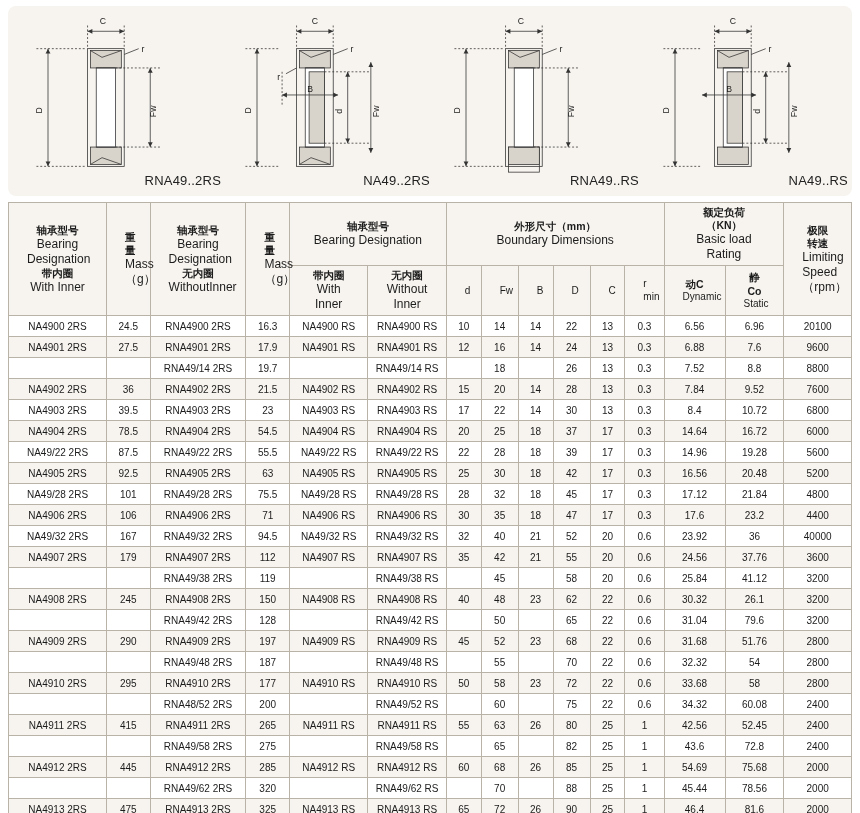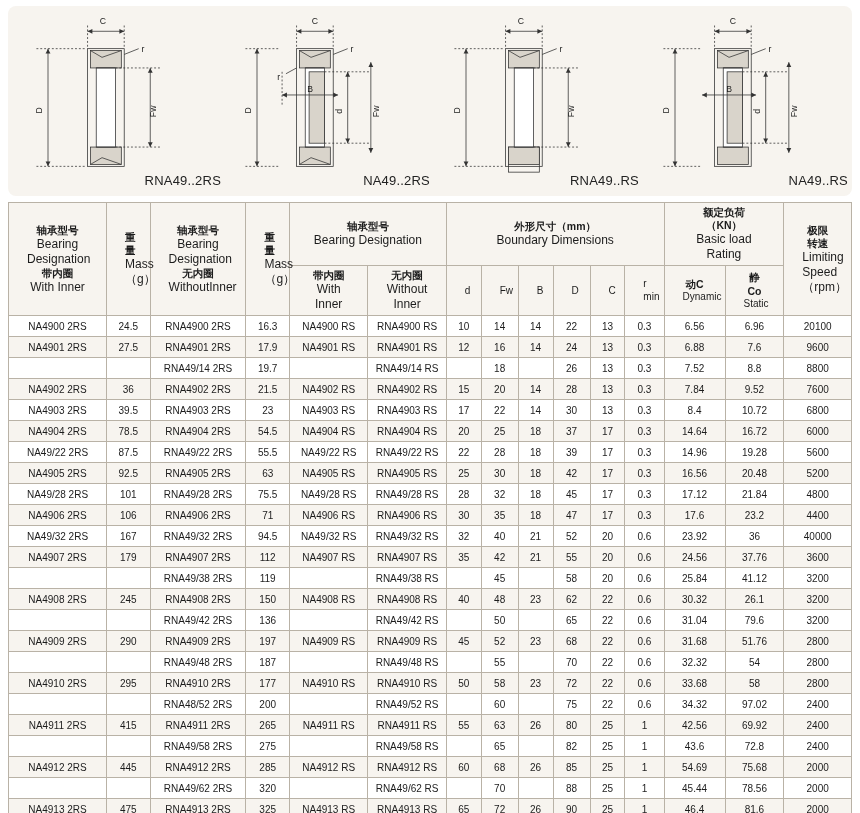--- a/index.html
+++ b/index.html
@@ -621,21 +621,21 @@
             <td>22</td>
             <td>0.6</td>
             <td>30.32</td>
             <td>26.1</td>
             <td>3200</td>
           </tr>
           <tr>
             <td></td>
             <td></td>
             <td>RNA49/42 2RS</td>
-            <td>136</td>
+            <td>128</td>
             <td></td>
             <td>RNA49/42 RS</td>
             <td></td>
             <td>50</td>
             <td></td>
             <td>65</td>
             <td>22</td>
             <td>0.6</td>
             <td>31.04</td>
             <td>79.6</td>
@@ -699,38 +699,38 @@
             <td>200</td>
             <td></td>
             <td>RNA49/52 RS</td>
             <td></td>
             <td>60</td>
             <td></td>
             <td>75</td>
             <td>22</td>
             <td>0.6</td>
             <td>34.32</td>
-            <td>97.02</td>
+            <td>60.08</td>
             <td>2400</td>
           </tr>
           <tr class="alt">
             <td>NA4911 2RS</td>
             <td>415</td>
             <td>RNA4911 2RS</td>
             <td>265</td>
             <td>NA4911 RS</td>
             <td>RNA4911 RS</td>
             <td>55</td>
             <td>63</td>
             <td>26</td>
             <td>80</td>
             <td>25</td>
             <td>1</td>
             <td>42.56</td>
-            <td>69.92</td>
+            <td>52.45</td>
             <td>2400</td>
           </tr>
           <tr>
             <td></td>
             <td></td>
             <td>RNA49/58 2RS</td>
             <td>275</td>
             <td></td>
             <td>RNA49/58 RS</td>
             <td></td>

